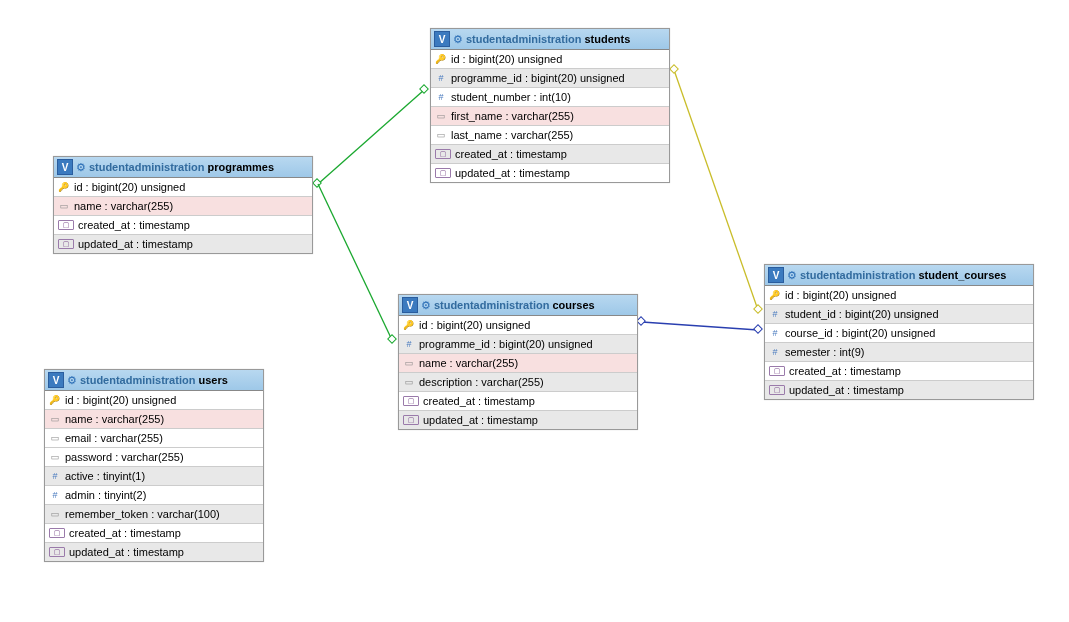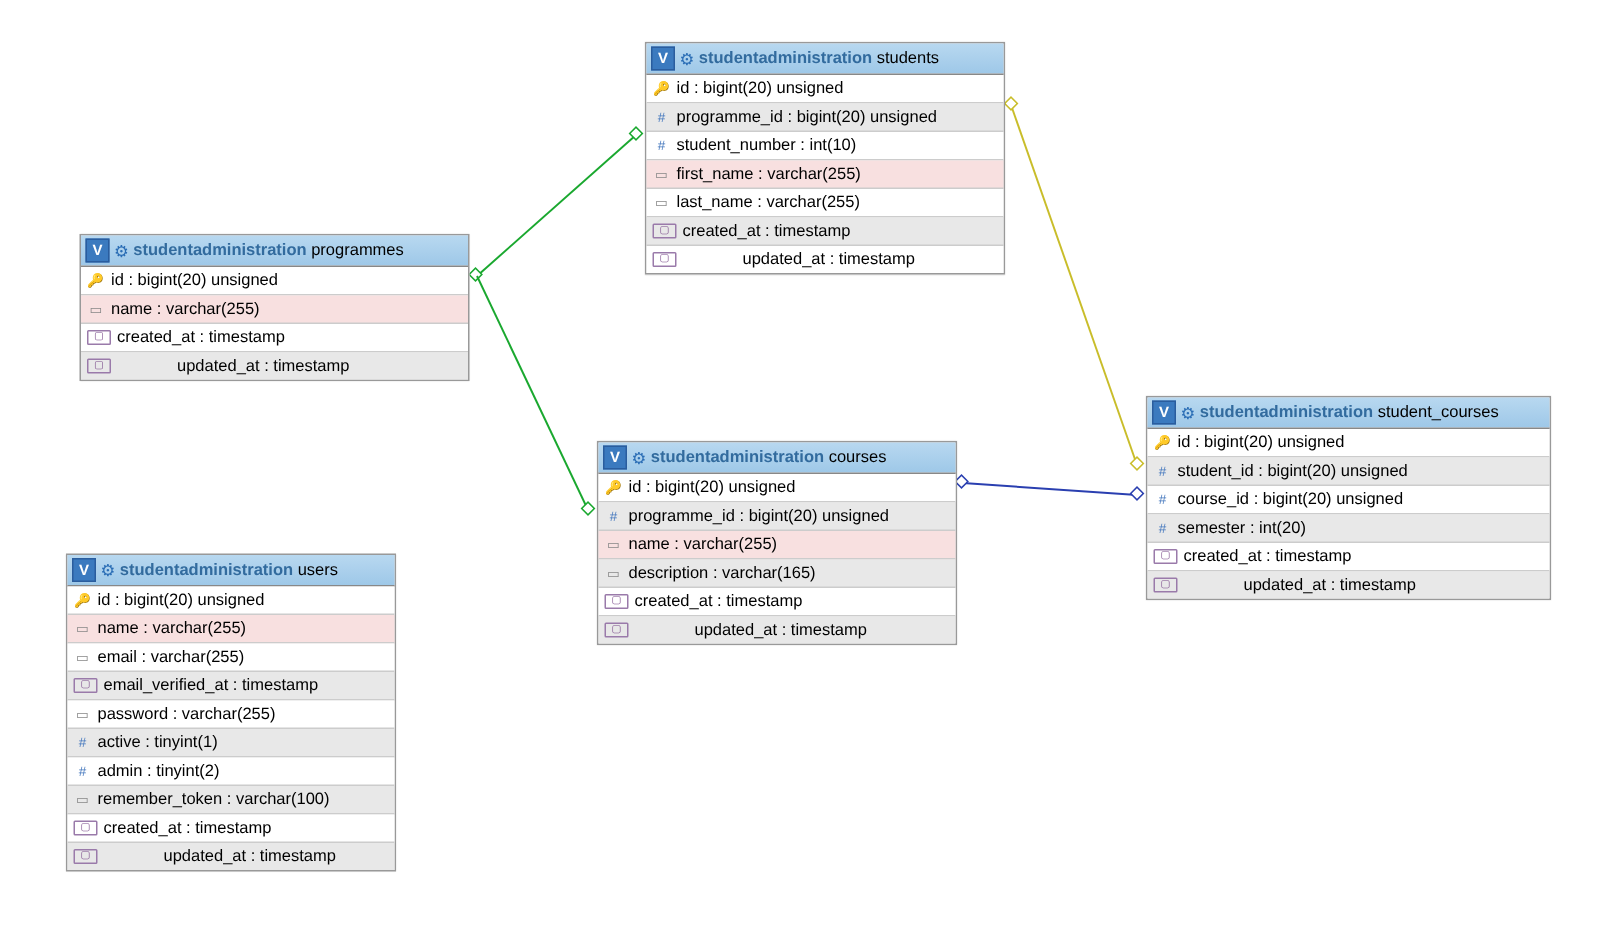--- a/index.html
+++ b/index.html
@@ -45,31 +45,31 @@
   color: #2a6db5;
   font-size: 11px;
   margin-right: 3px;
 }
 .schema-name {
   color: #326b9e;
   font-weight: bold;
 }
 .tbl-name {
   color: #000;
-  font-weight: normal;
+  font-weight: bold;
 }
 .col-row {
   display: flex;
   align-items: center;
   padding: 2px 4px;
   border-bottom: 1px solid #ccc;
   white-space: nowrap;
   height: 14px;
 }
-.col-row:last-child { border-bottom: none; gap: 40px; }
+.col-row:last-child { border-bottom: none; }
 .col-row.gray { background: #e8e8e8; }
 .col-row.pink { background: #f8e0e0; }
 .col-row.white { background: #fff; }
 .type-icon {
   width: 12px;
   margin-right: 4px;
   text-align: center;
   font-size: 9px;
 }
 .ico-key { color: #c89000; }
@@ -185,21 +185,21 @@
       <div class="col-row gray">
         <span class="type-icon ico-num">#</span>
         <span class="col-text">programme_id : bigint(20) unsigned</span>
       </div>
       <div class="col-row pink">
         <span class="type-icon ico-str">▭</span>
         <span class="col-text">name : varchar(255)</span>
       </div>
       <div class="col-row gray">
         <span class="type-icon ico-str">▭</span>
-        <span class="col-text">description : varchar(165)</span>
+        <span class="col-text">description : varchar(255)</span>
       </div>
       <div class="col-row white">
         <span class="type-icon ico-date">▢</span>
         <span class="col-text">created_at : timestamp</span>
       </div>
       <div class="col-row gray">
         <span class="type-icon ico-date">▢</span>
         <span class="col-text">updated_at : timestamp</span>
       </div>
     </div>
@@ -218,21 +218,21 @@
       <div class="col-row gray">
         <span class="type-icon ico-num">#</span>
         <span class="col-text">student_id : bigint(20) unsigned</span>
       </div>
       <div class="col-row white">
         <span class="type-icon ico-num">#</span>
         <span class="col-text">course_id : bigint(20) unsigned</span>
       </div>
       <div class="col-row gray">
         <span class="type-icon ico-num">#</span>
-        <span class="col-text">semester : int(20)</span>
+        <span class="col-text">semester : int(9)</span>
       </div>
       <div class="col-row white">
         <span class="type-icon ico-date">▢</span>
         <span class="col-text">created_at : timestamp</span>
       </div>
       <div class="col-row gray">
         <span class="type-icon ico-date">▢</span>
         <span class="col-text">updated_at : timestamp</span>
       </div>
     </div>
@@ -249,24 +249,20 @@
         <span class="col-text">id : bigint(20) unsigned</span>
       </div>
       <div class="col-row pink">
         <span class="type-icon ico-str">▭</span>
         <span class="col-text">name : varchar(255)</span>
       </div>
       <div class="col-row white">
         <span class="type-icon ico-str">▭</span>
         <span class="col-text">email : varchar(255)</span>
       </div>
-      <div class="col-row gray">
-        <span class="type-icon ico-date">▢</span>
-        <span class="col-text">email_verified_at : timestamp</span>
-      </div>
       <div class="col-row white">
         <span class="type-icon ico-str">▭</span>
         <span class="col-text">password : varchar(255)</span>
       </div>
       <div class="col-row gray">
         <span class="type-icon ico-num">#</span>
         <span class="col-text">active : tinyint(1)</span>
       </div>
       <div class="col-row white">
         <span class="type-icon ico-num">#</span>

